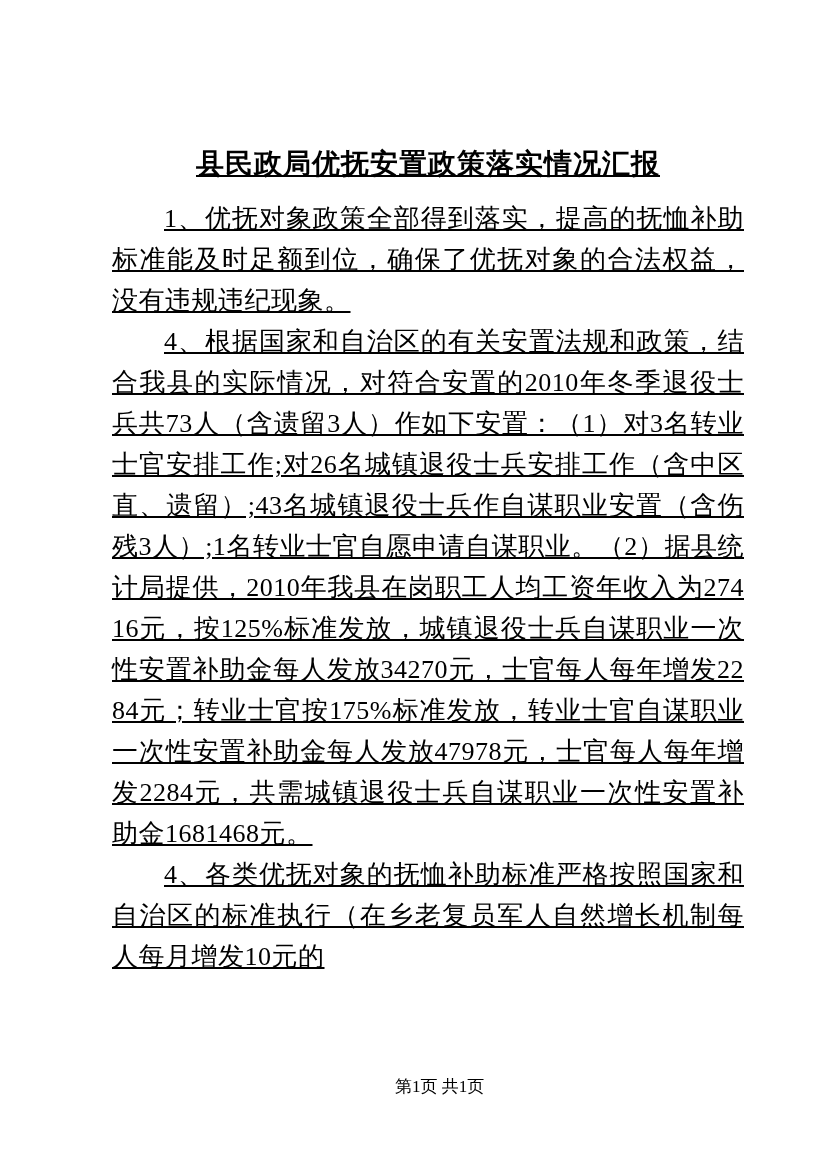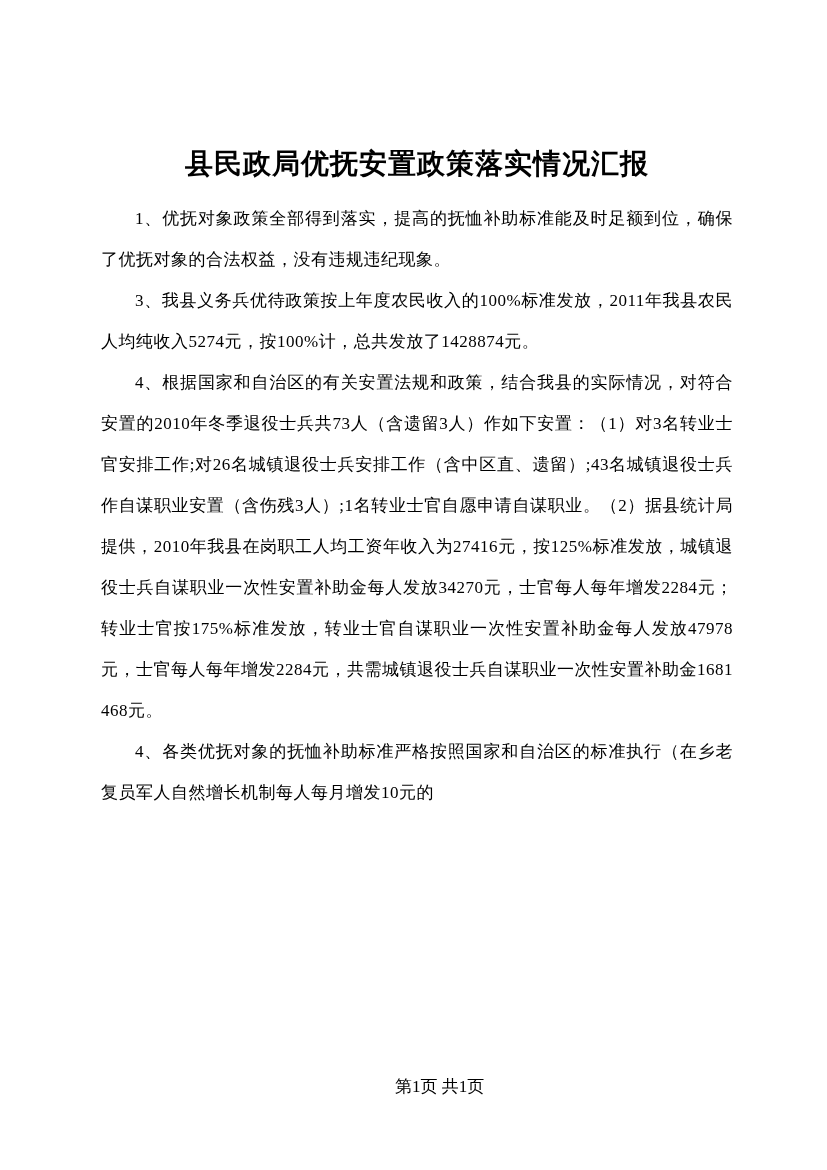--- a/index.html
+++ b/index.html
@@ -11,36 +11,37 @@
     position: relative;
     width: 827px;
     height: 1170px;
     background: #ffffff;
     color: #000000;
     font-family: "Liberation Serif", "DejaVu Serif", serif;
     overflow: hidden;
   }
   .content {
     position: absolute;
-    left: 101px;
+    left: 112px;
     top: 142px;
     width: 632px;
+    text-decoration: underline;
   }
   .doc-title {
     margin: 0 0 12px 0;
     font-size: 28px;
     line-height: 44px;
     font-weight: bold;
     text-align: center;
     letter-spacing: 1px;
     white-space: nowrap;
   }
   .para {
     margin: 0;
-    font-size: 17px;
+    font-size: 26px;
     line-height: 41px;
     text-align: justify;
     text-justify: inter-ideograph;
     text-indent: 2em;
     letter-spacing: 0.5px;
     word-break: break-all;
   }
   .footer {
     position: absolute;
     top: 1076px;
@@ -53,20 +54,19 @@
     line-height: 22px;
   }
 </style>
 </head>
 <body>
 
 <div class="page">
   <div class="content">
     <h1 class="doc-title">县民政局优抚安置政策落实情况汇报</h1>
     <p class="para">1、优抚对象政策全部得到落实，提高的抚恤补助标准能及时足额到位，确保了优抚对象的合法权益，没有违规违纪现象。</p>
-    <p class="para">3、我县义务兵优待政策按上年度农民收入的100%标准发放，2011年我县农民人均纯收入5274元，按100%计，总共发放了1428874元。</p>
     <p class="para">4、根据国家和自治区的有关安置法规和政策，结合我县的实际情况，对符合安置的2010年冬季退役士兵共73人（含遗留3人）作如下安置：（1）对3名转业士官安排工作;对26名城镇退役士兵安排工作（含中区直、遗留）;43名城镇退役士兵作自谋职业安置（含伤残3人）;1名转业士官自愿申请自谋职业。（2）据县统计局提供，2010年我县在岗职工人均工资年收入为27416元，按125%标准发放，城镇退役士兵自谋职业一次性安置补助金每人发放34270元，士官每人每年增发2284元；转业士官按175%标准发放，转业士官自谋职业一次性安置补助金每人发放47978元，士官每人每年增发2284元，共需城镇退役士兵自谋职业一次性安置补助金1681468元。</p>
     <p class="para">4、各类优抚对象的抚恤补助标准严格按照国家和自治区的标准执行（在乡老复员军人自然增长机制每人每月增发10元的</p>
   </div>
   <div class="footer">
     <span>第1页 共1页</span>
   </div>
 </div>
 
 </body></html>

